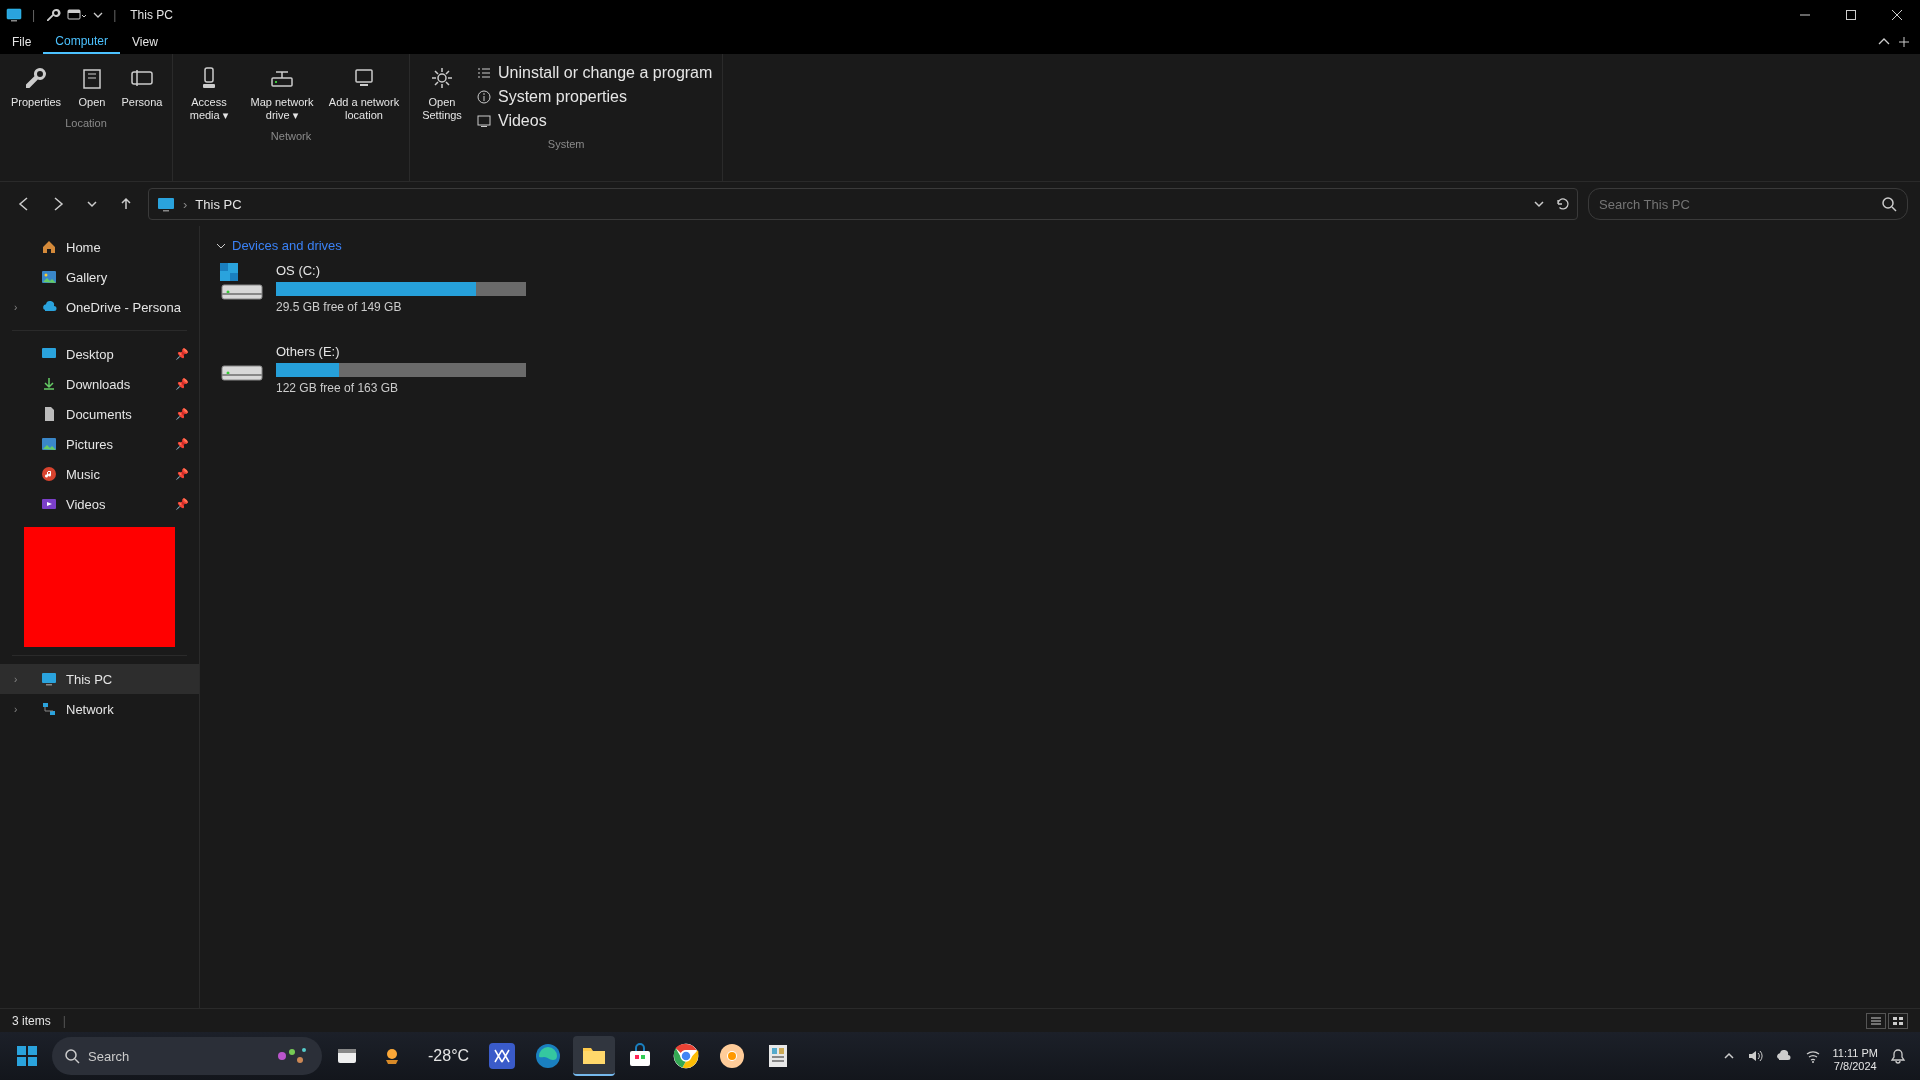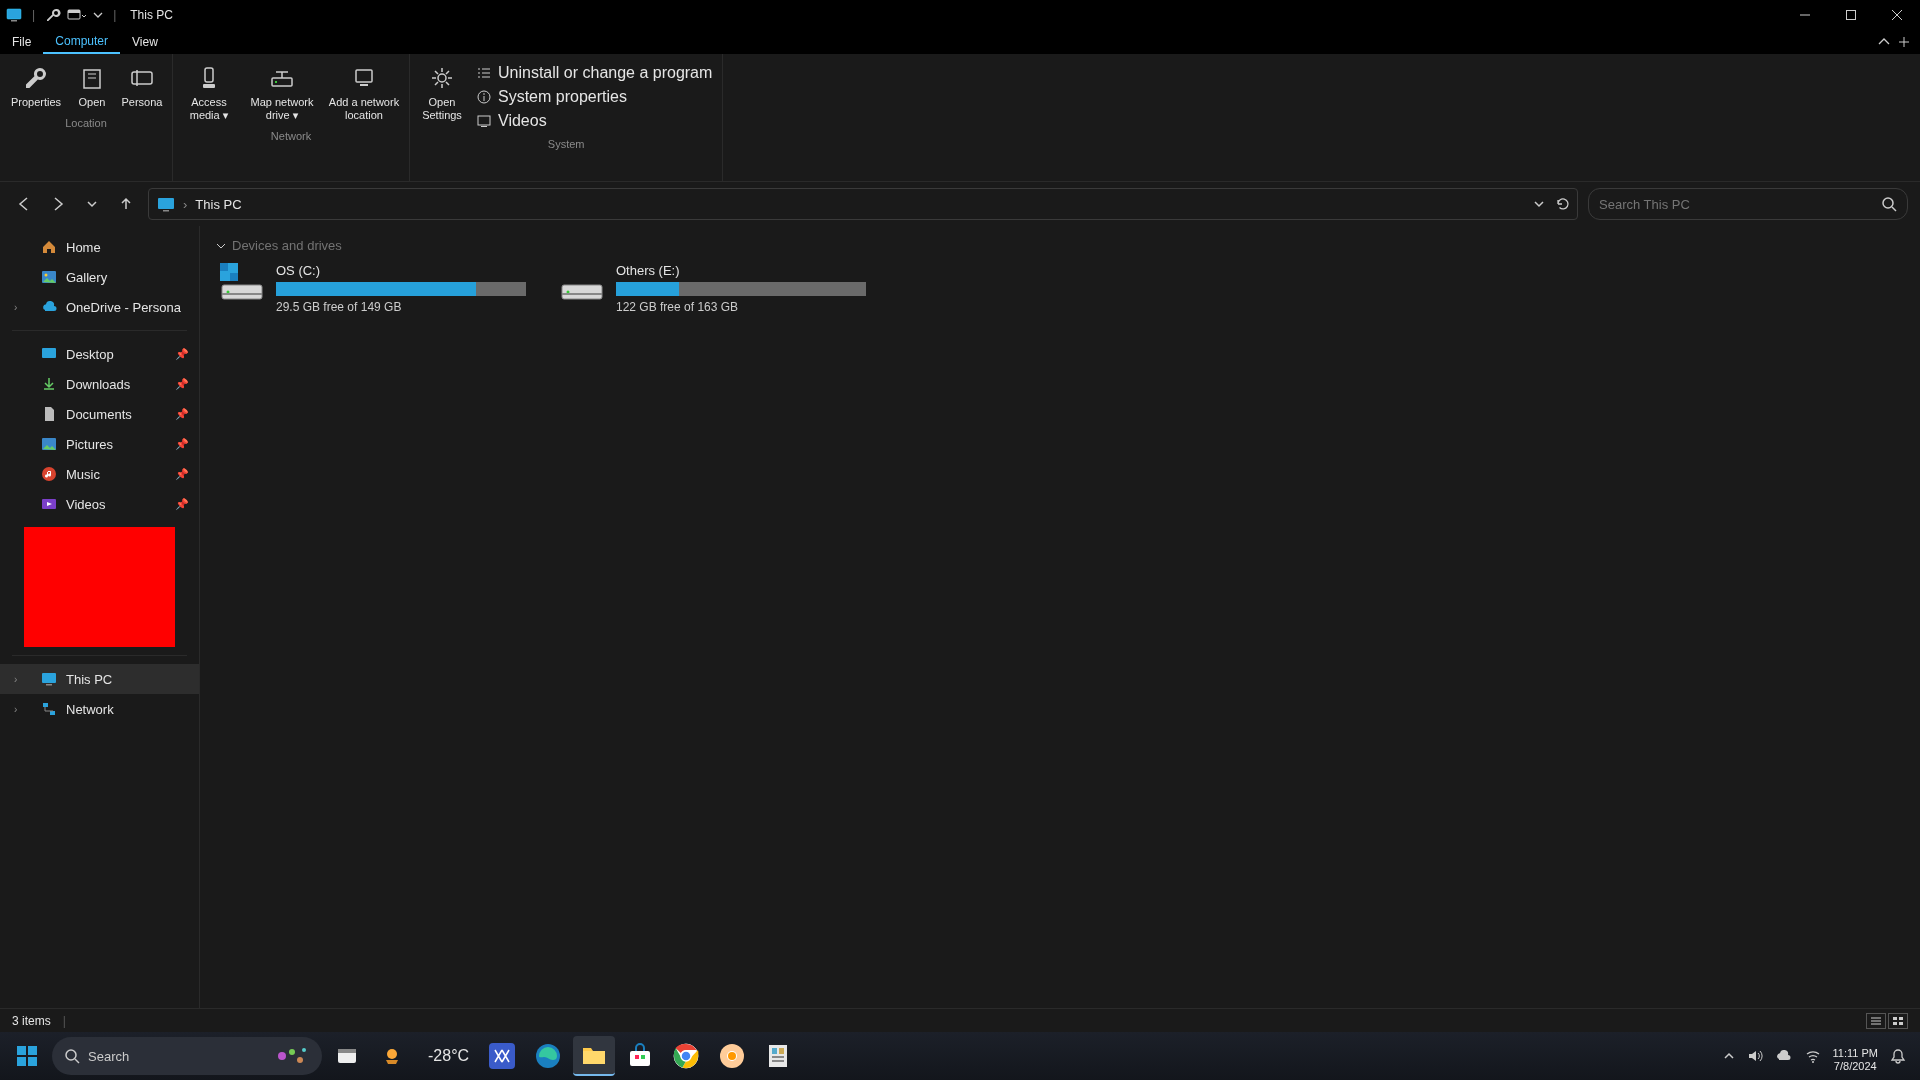--- a/index.html
+++ b/index.html
@@ -44,22 +44,22 @@
   .sidebar { width: 200px; border-right: 1px solid #2a2a2a; overflow-y:auto; padding:6px 0;}
   .side-item { height: 30px; display:flex; align-items:center; padding: 0 10px 0 40px; gap:8px; font-size:13px; position:relative;}
   .side-item .caret { position:absolute; left:14px; color:#888; font-size:10px;}
   .side-item .pin { margin-left:auto; color:#888; font-size:11px;}
   .side-item .ic { width:18px; height:18px; display:flex; align-items:center; justify-content:center;}
   .side-item.selected { background:#2d2d2d; }
   .side-sep { height:1px; background:#2a2a2a; margin:8px 12px;}
   .side-red { background:#ff0000; margin:8px 24px 8px 24px; height:120px; }
   
   .main { flex:1; padding: 8px 16px; overflow-y:auto;}
-  .group-header { font-size:13px; color:#737373; padding:4px 0 10px; display:flex; align-items:center; gap:6px;}
-  .drives { display:flex; gap:30px; flex-wrap:wrap;}
+  .group-header { font-size:13px; color:#3b82f6; padding:4px 0 10px; display:flex; align-items:center; gap:6px;}
+  .drives { display:flex; gap:30px; flex-wrap:wrap;flex-direction:column;}
   .drive { width: 310px; display:flex; gap:8px;}
   .drive-icon { width:52px; height:40px; display:flex; align-items:center; justify-content:center; }
   .drive-info { flex:1; display:flex; flex-direction:column; gap:4px;}
   .drive-name { font-size:13px; }
   .drive-bar { height:14px; background:#6a6a6a; position:relative;}
   .drive-fill { height:100%; background:#26a0da; }
   .drive-free { font-size:12px; color:#ccc;}
   
   
   .statusbar { height: 24px; border-top:1px solid #2a2a2a; display:flex; align-items:center; padding:0 12px; font-size:12px; gap:12px;}

